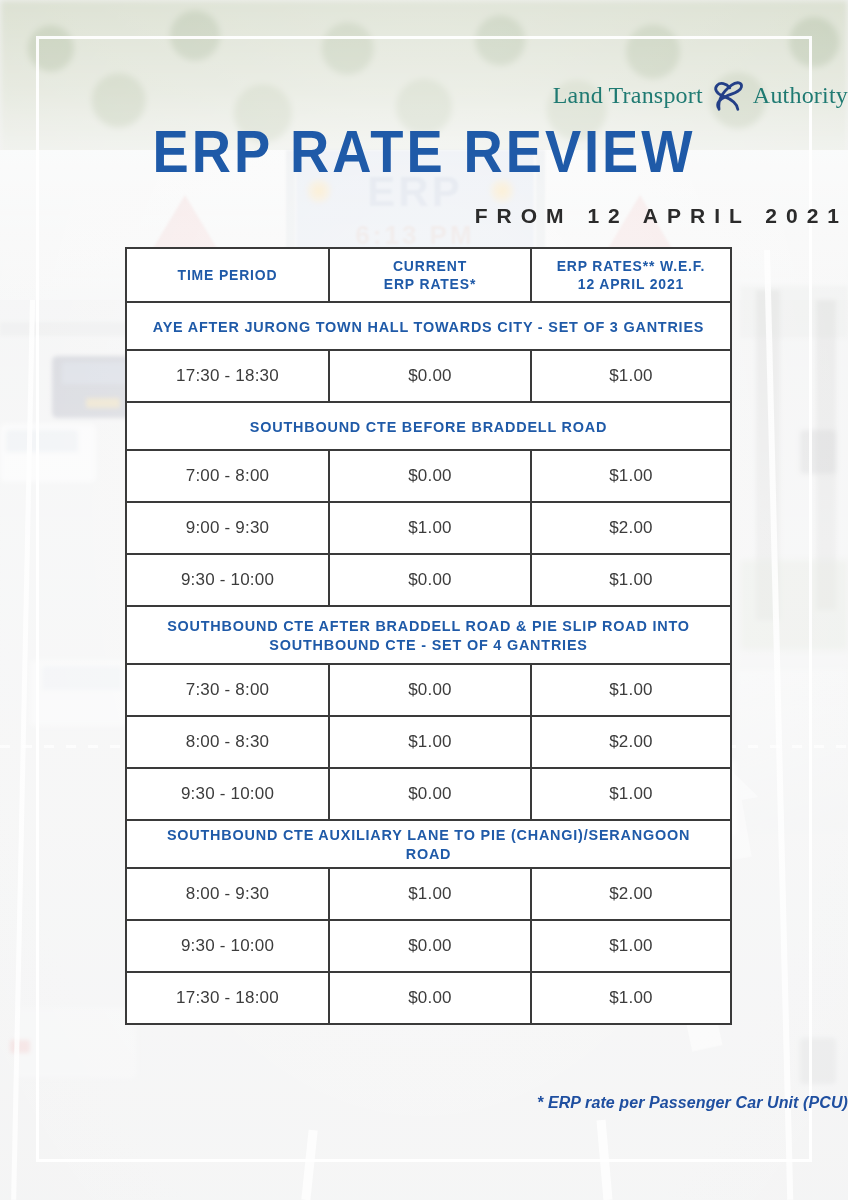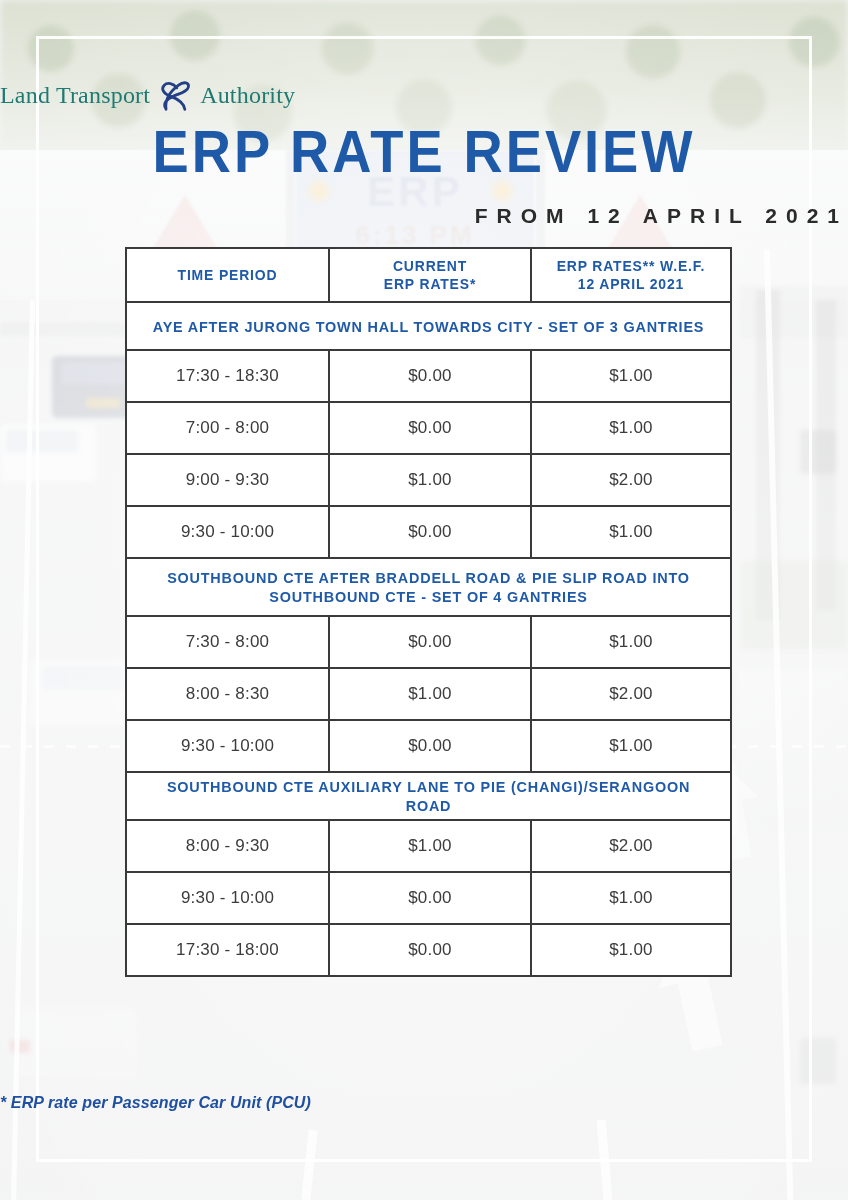--- a/index.html
+++ b/index.html
@@ -198,21 +198,21 @@
   
   #content {
     position: absolute;
     left: 0; top: 0; width: 848px; height: 1200px;
   }
 
   
   .logo {
     position: absolute;
     left: 0; top: 78px; width: 848px;
-    display: flex; align-items: center; justify-content: flex-start;
+    display: flex; align-items: center; justify-content: flex-end;
     gap: 7px;
   }
   .logo-word {
     font-family: "Liberation Serif", serif;
     font-size: 24px;
     color: #1f7a72;
     letter-spacing: .2px;
     line-height: 1;
   }
   .logo-mark { width: 36px; height: 34px; display: block; }
@@ -293,21 +293,21 @@
     font-weight: 400;
     font-size: 17px;
     color: #3c3c3c;
     letter-spacing: .2px;
   }
 
   
   .footnotes {
     position: absolute;
     left: 0; top: 1092px; width: 848px;
-    text-align: left;
+    text-align: right;
     font-family: "Liberation Sans", sans-serif;
     font-weight: 700;
     font-style: italic;
     font-size: 16px;
     color: #1f4fa0;
     line-height: 22px;
     letter-spacing: .1px;
   }
 </style>
 </head>
@@ -413,20 +413,25 @@
           <div>AYE AFTER JURONG TOWN HALL TOWARDS CITY - SET OF 3 GANTRIES</div>
         </td>
       </tr>
       <tr>
         <td class="data-cell">17:30 - 18:30</td>
         <td class="data-cell">$0.00</td>
         <td class="data-cell">$1.00</td>
       </tr>
 
       <tr>
+        <td class="section-cell" colspan="3">
+          <div>SOUTHBOUND CTE BEFORE BRADDELL ROAD</div>
+        </td>
+      </tr>
+      <tr>
         <td class="data-cell">7:00 - 8:00</td>
         <td class="data-cell">$0.00</td>
         <td class="data-cell">$1.00</td>
       </tr>
       <tr>
         <td class="data-cell">9:00 - 9:30</td>
         <td class="data-cell">$1.00</td>
         <td class="data-cell">$2.00</td>
       </tr>
       <tr>

